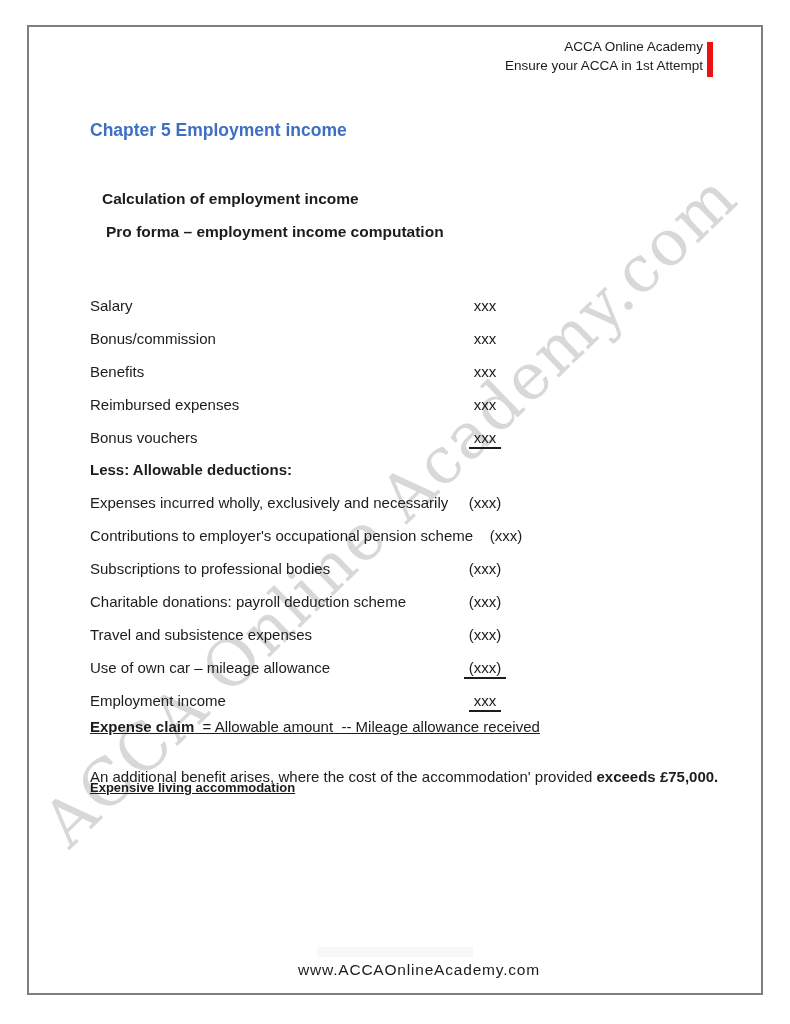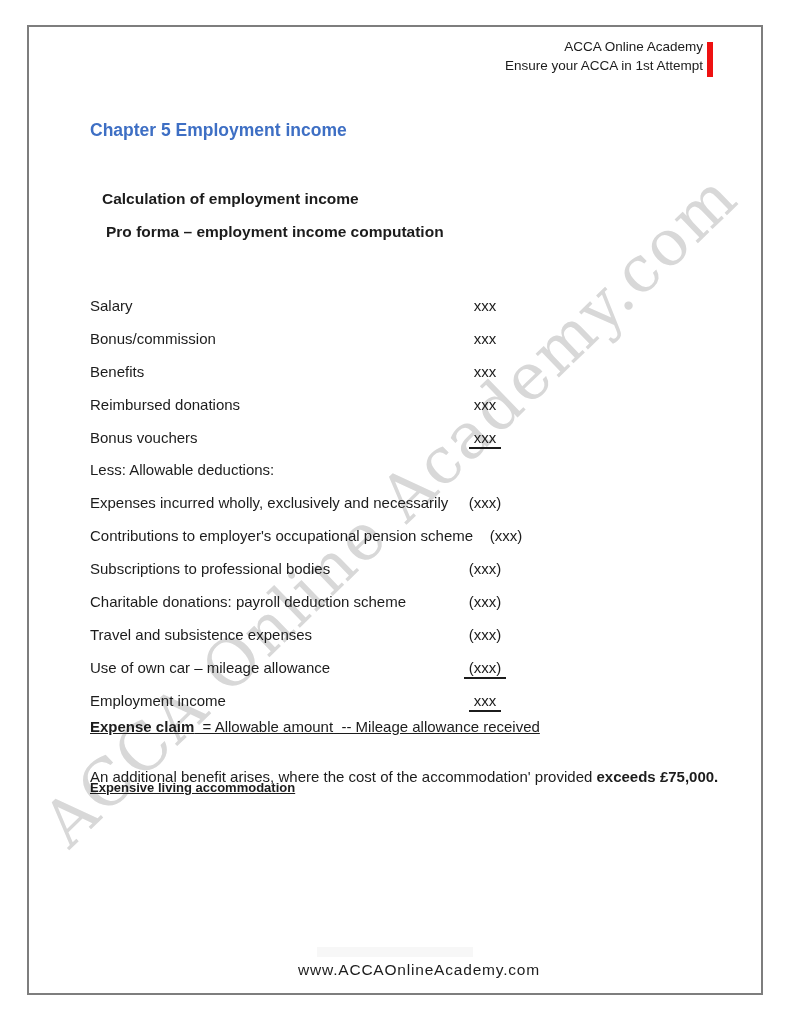--- a/index.html
+++ b/index.html
@@ -39,21 +39,21 @@
   .section-heading{
     position:absolute;left:90px;font-size:15.5px;font-weight:bold;z-index:1;white-space:nowrap;
   }
   .h-calc{top:190px;margin-left:12px;}
   .h-proforma{top:223px;margin-left:16px;}
   .proforma-table{
     position:absolute;left:90px;top:257px;width:440px;z-index:1;font-size:15px;margin-top:39px;
   }
   .prow{display:flex;height:32.9px;align-items:flex-start;line-height:19px;}
   .plab{flex:0 0 362px;white-space:nowrap;}
-  .plab.b{font-weight:normal;}
+  .plab.b{font-weight:bold;}
   .pval{flex:0 0 66px;text-align:center;white-space:nowrap;}
   .pval .inner{display:inline-block;padding:0 5px;}
   .pval .inner.ul{border-bottom:2px solid var(--ink);}
   .expense-line{
     position:absolute;left:90px;top:717px;font-size:15px;z-index:1;
     white-space:pre-wrap;line-height:19px;text-decoration:underline;
   }
   .b{font-weight:bold;}
   .acc-heading{
     position:absolute;left:90px;top:780px;font-size:13px;font-weight:bold;
@@ -98,21 +98,21 @@
     </div>
     <div class="prow">
       <span class="plab">Bonus/commission</span>
       <span class="pval"><span class="inner">xxx</span></span>
     </div>
     <div class="prow">
       <span class="plab">Benefits</span>
       <span class="pval"><span class="inner">xxx</span></span>
     </div>
     <div class="prow">
-      <span class="plab">Reimbursed donations</span>
+      <span class="plab">Reimbursed expenses</span>
       <span class="pval"><span class="inner">xxx</span></span>
     </div>
     <div class="prow">
       <span class="plab">Bonus vouchers</span>
       <span class="pval"><span class="inner ul">xxx</span></span>
     </div>
     <div class="prow">
       <span class="plab b">Less: Allowable deductions:</span>
       <span class="pval"><span class="inner"></span></span>
     </div>

